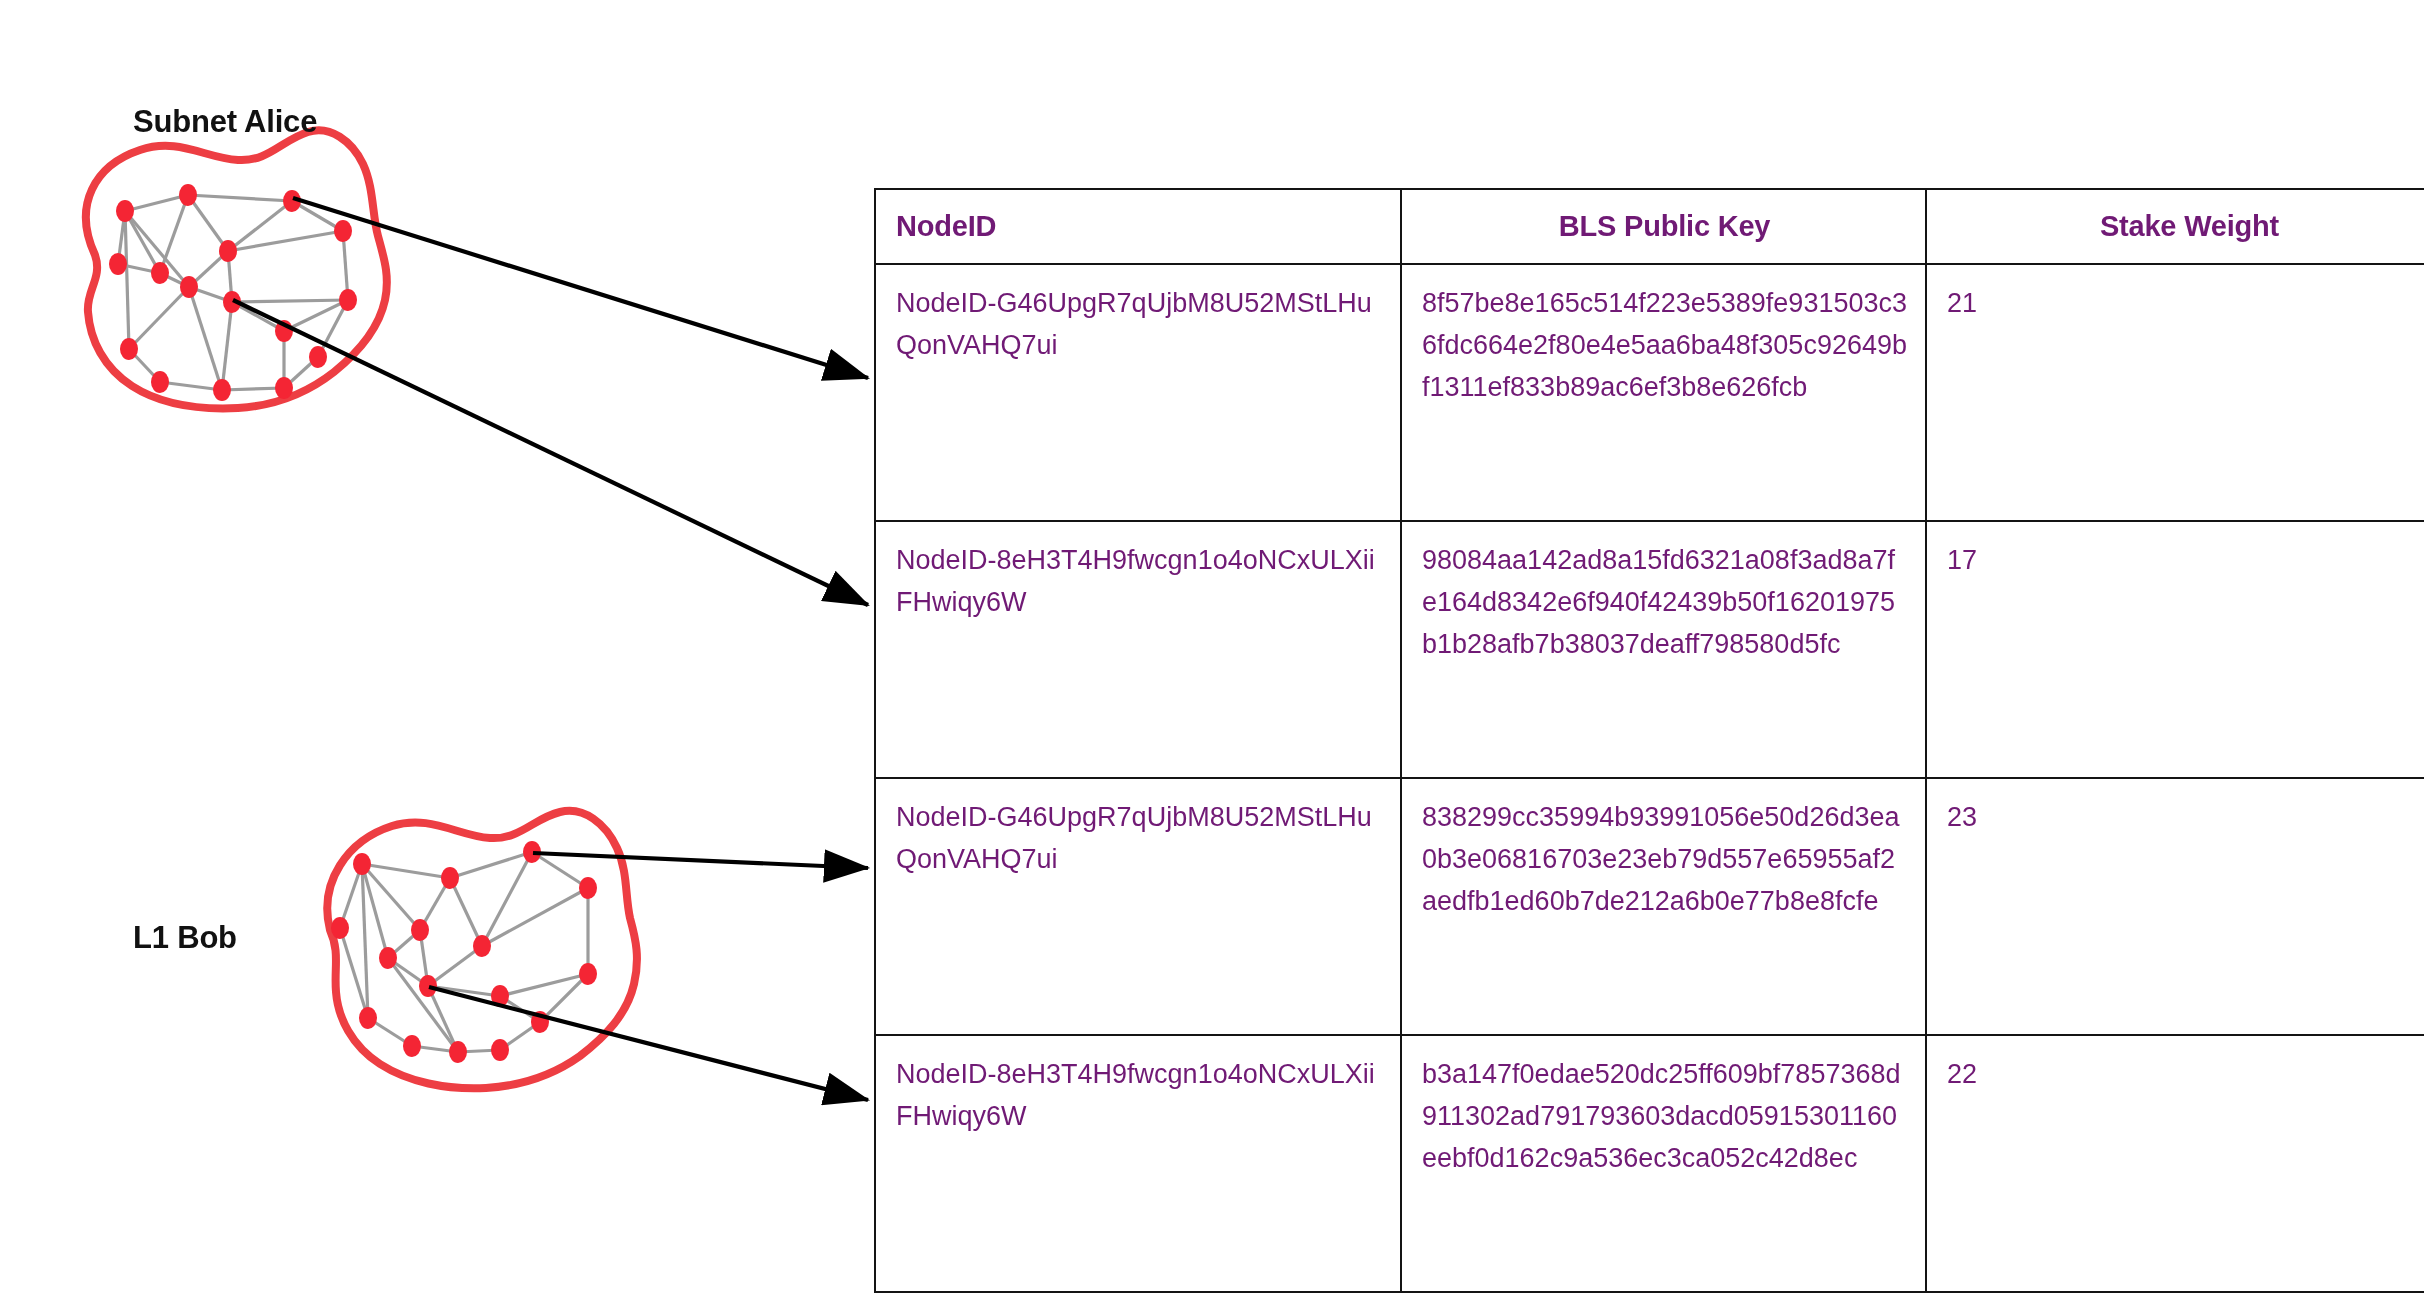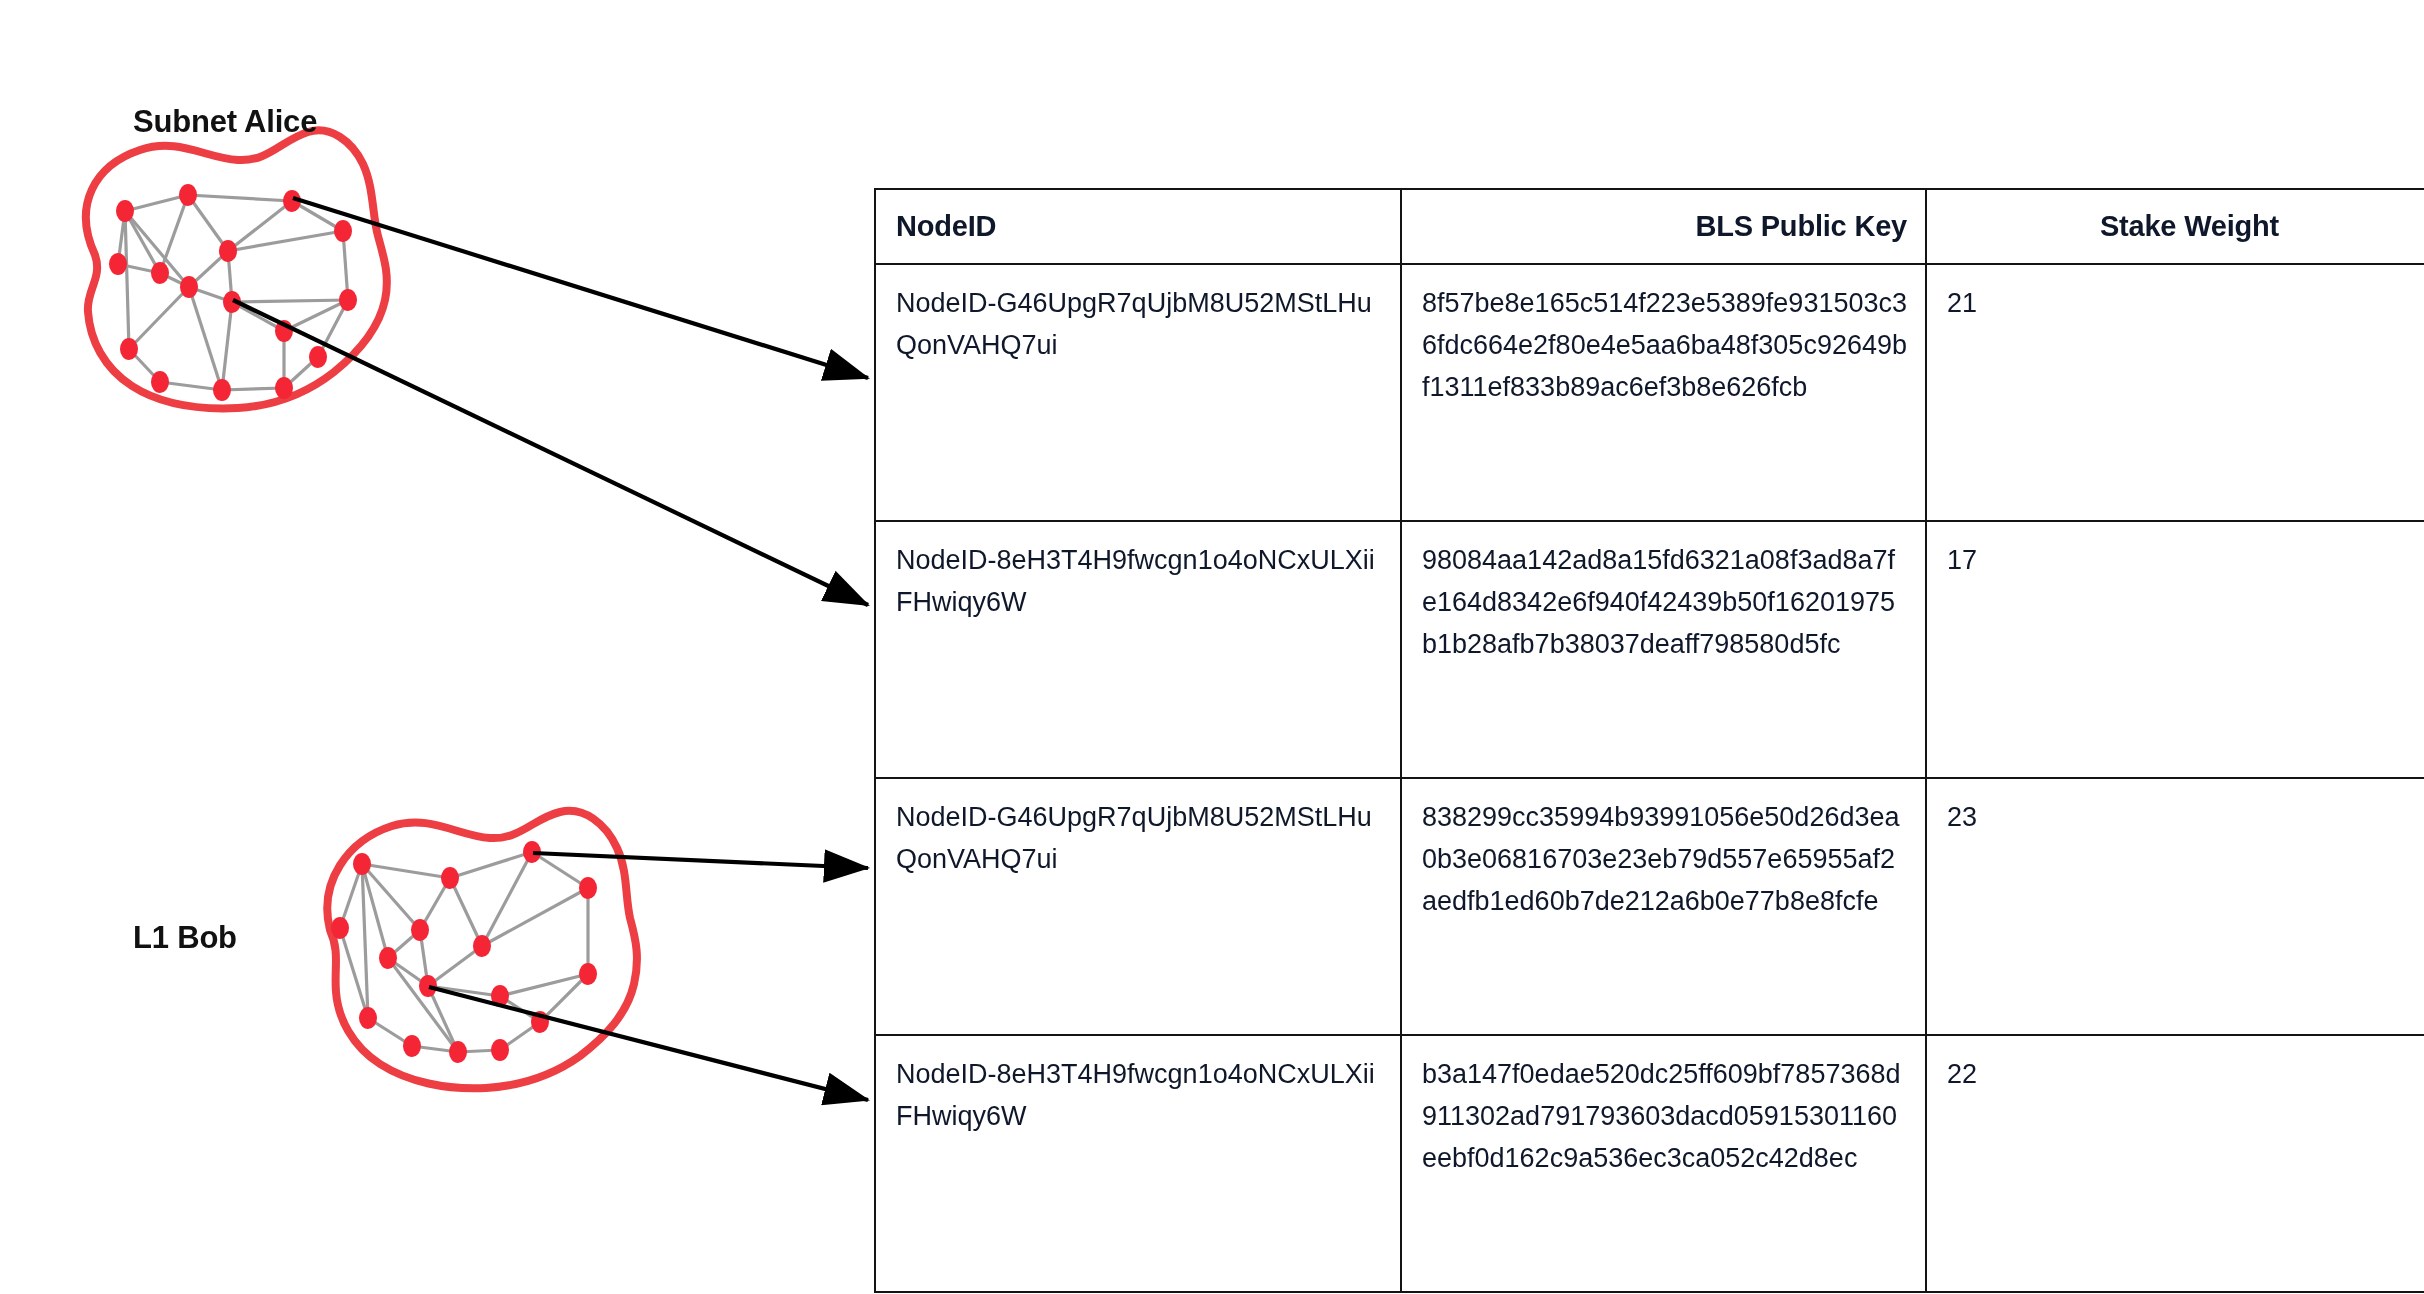--- a/index.html
+++ b/index.html
@@ -57,34 +57,34 @@
     width:1456px;
     border-collapse:collapse;
     table-layout:fixed;
   }
   #ledger-table th,#ledger-table td{
     border:2px solid #141414;
     vertical-align:top;
     padding:18px 18px 18px 20px;
     font-size:27px;
     line-height:1.55;
-    color:#0f172a;
+    color:#701a75;
     word-break:break-all;
     overflow-wrap:anywhere;
   }
   #ledger-table th{
     font-weight:700;
     font-size:29px;
     height:38px;
     vertical-align:middle;
     padding-top:14px;padding-bottom:14px;
     letter-spacing:-0.2px;
   }
   th.col-nodeid{width:486px;text-align:left;}
-  th.col-bls{width:485px;text-align:right;}
+  th.col-bls{width:485px;text-align:center;}
   th.col-stake{width:485px;text-align:center;}
   td.cell-nodeid{width:486px;}
   td.cell-bls{width:485px;}
   td.cell-stake{width:485px;}
   #ledger-table tbody tr{height:257px;}
   #ledger-table tbody td{height:219px;}
 </style>
 </head>
 <body>
 

